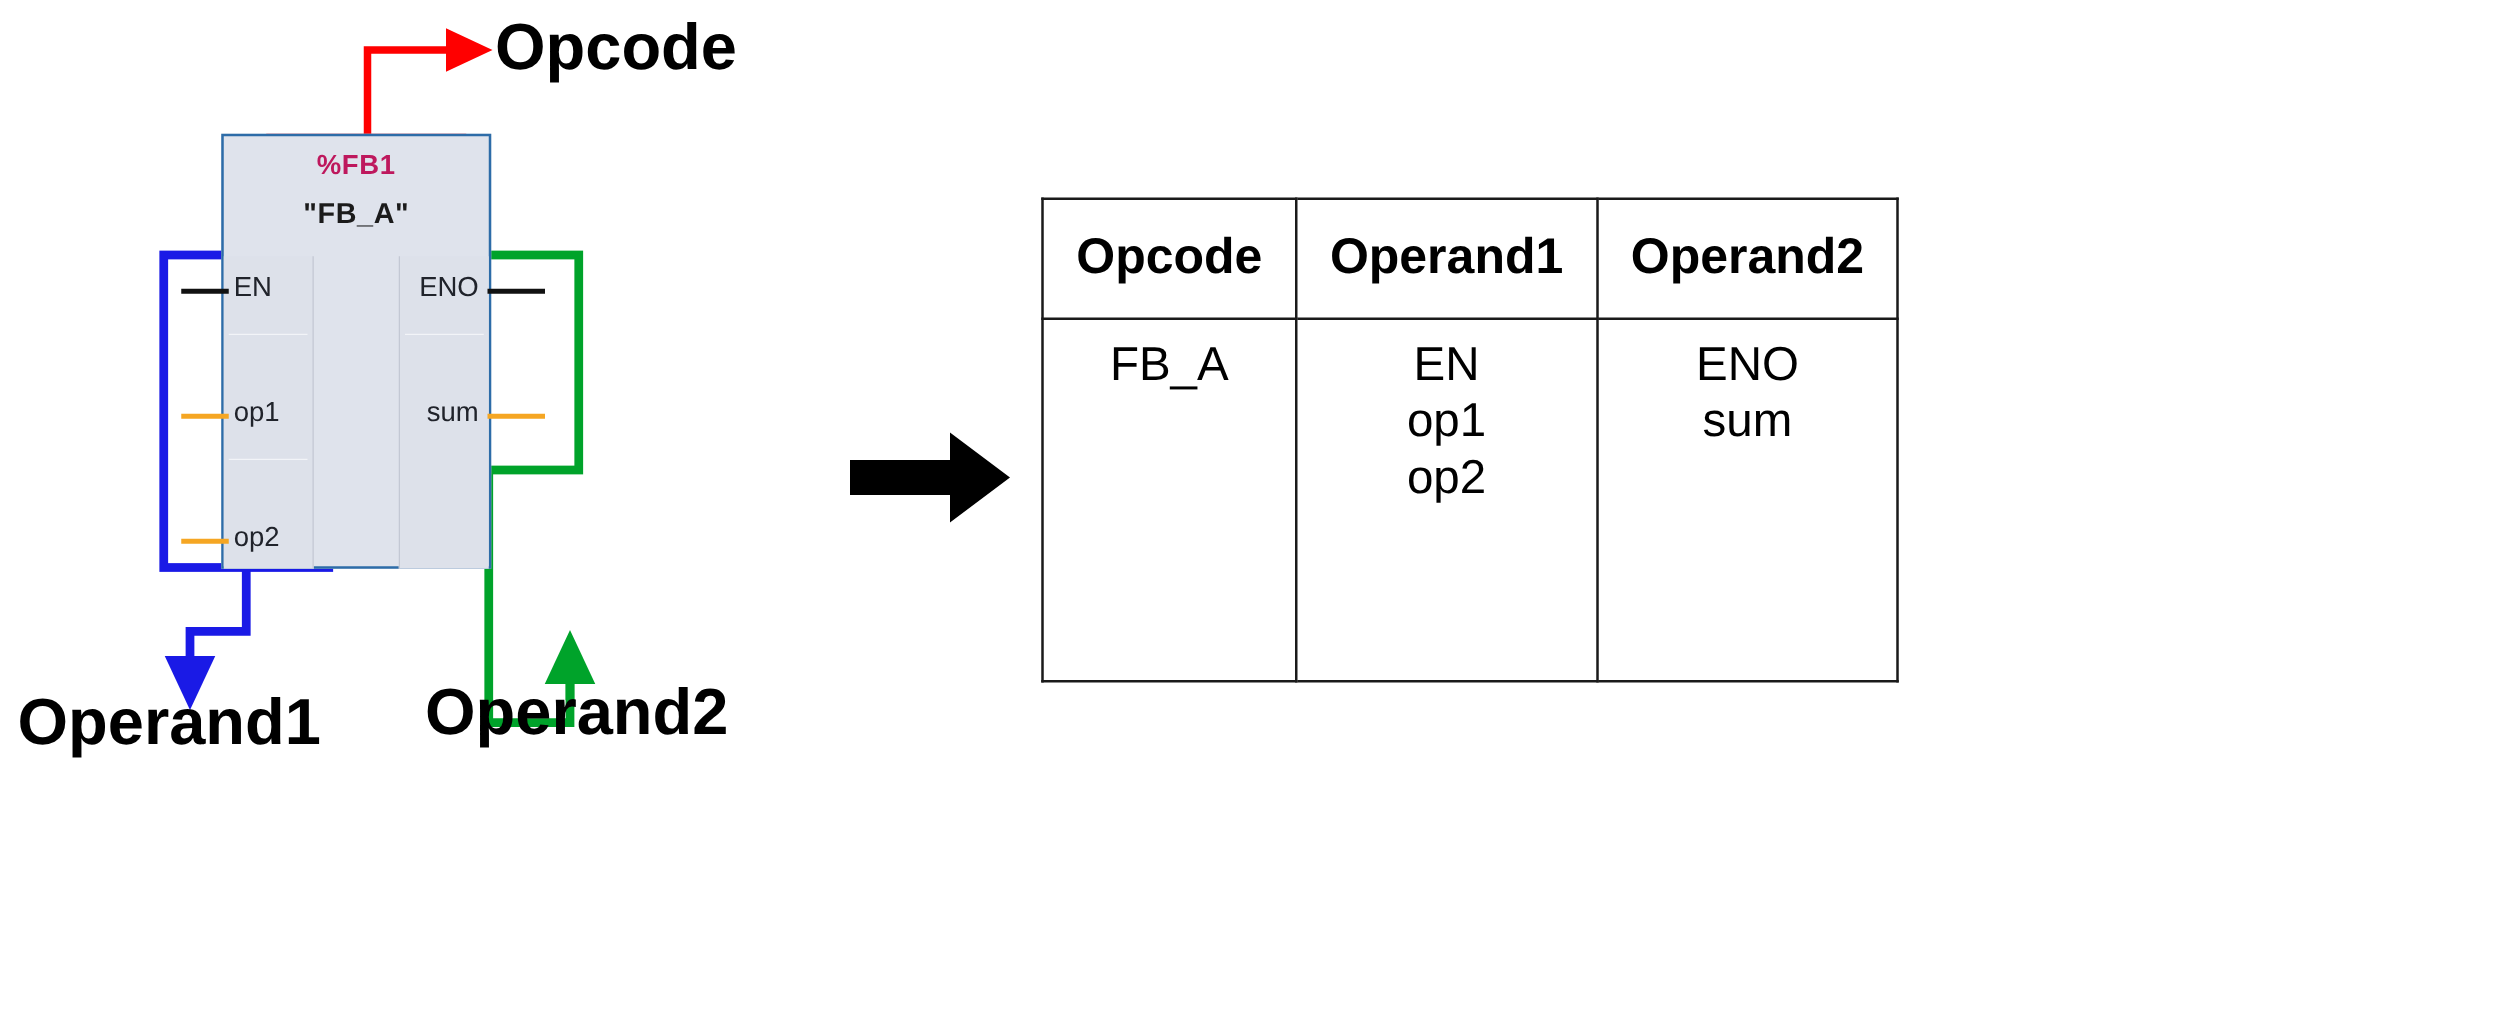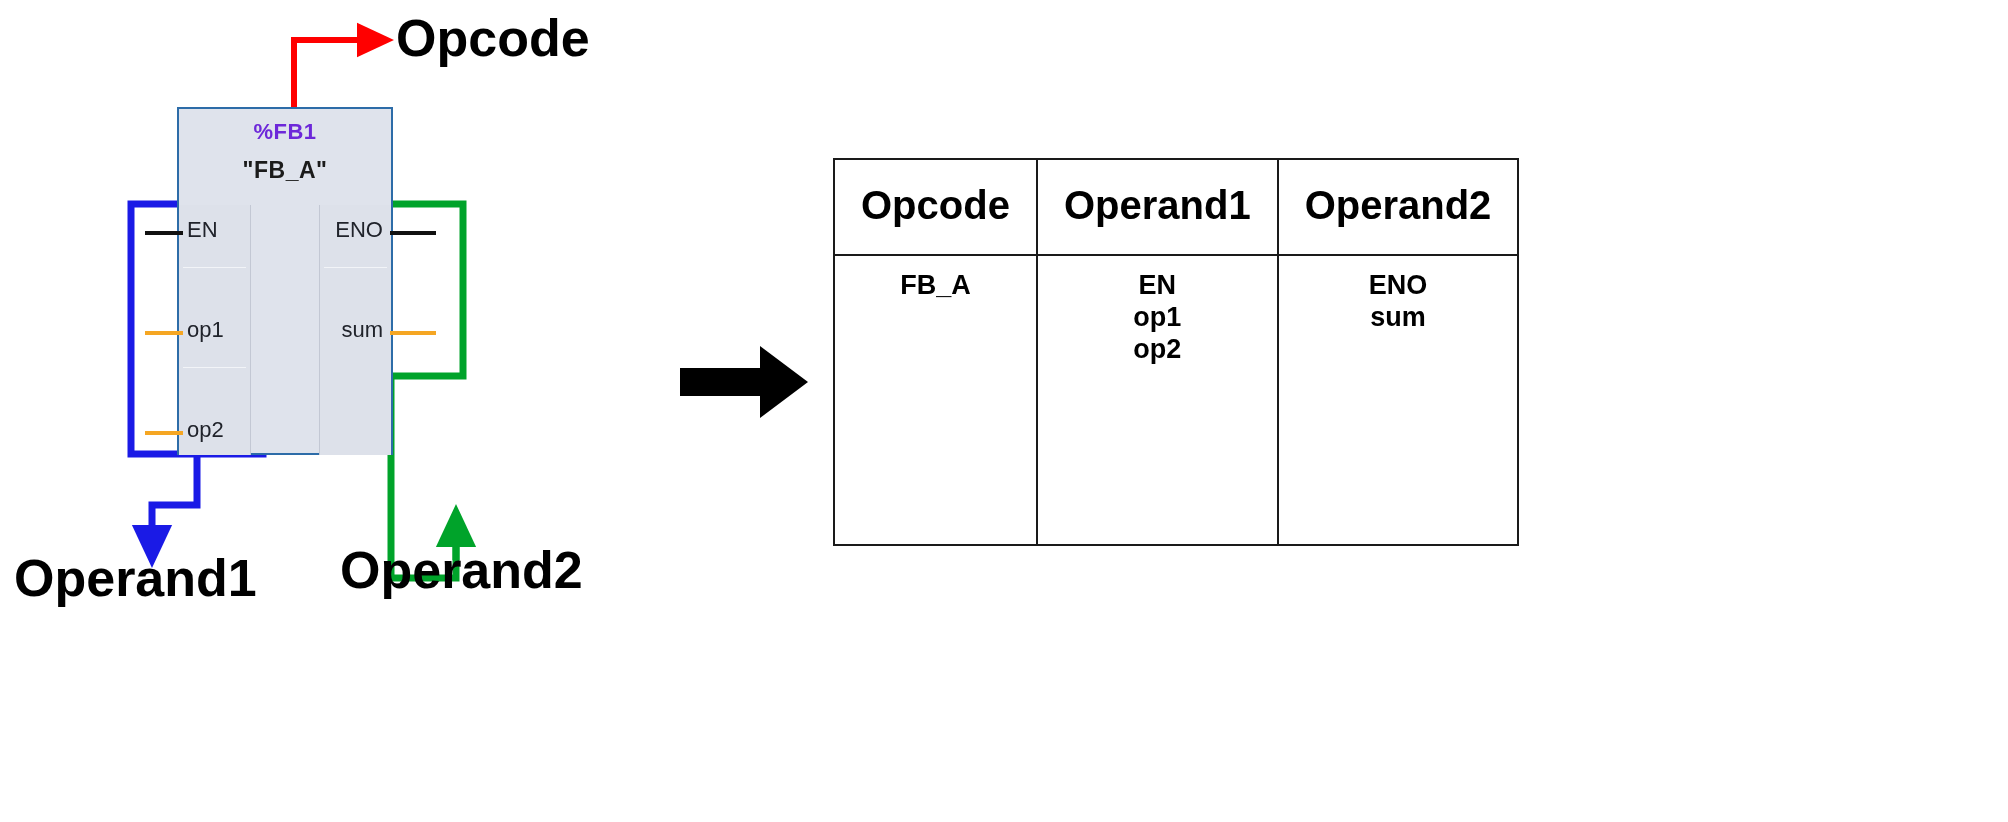--- a/index.html
+++ b/index.html
@@ -39,21 +39,21 @@
   .fb-title {
     position: absolute;
     left: 0;
     width: 100%;
     text-align: center;
     font-weight: bold;
     letter-spacing: 0.5px;
   }
   .fb-inst {
     top: 10px;
-    color: #6d28d9;
+    color: #be185d;
     font-size: 22px;
   }
   .fb-name {
     top: 48px;
     color: #1b1b1b;
     font-size: 23px;
   }
 
   
   .pin-col {
@@ -125,22 +125,22 @@
     color: #000000;
   }
   .map-table th {
     font-size: 40px;
     font-weight: bold;
     padding: 10px 26px 14px 26px;
     vertical-align: middle;
     height: 70px;
   }
   .map-table td {
-    font-size: 27px;
-    font-weight: bold;
+    font-size: 38px;
+    font-weight: normal;
     padding: 14px 26px 24px 26px;
     height: 250px;
   }
   .cell-lines > div { line-height: 1.18; }
 </style>
 </head>
 <body>
 
 <div id="stage">
 

